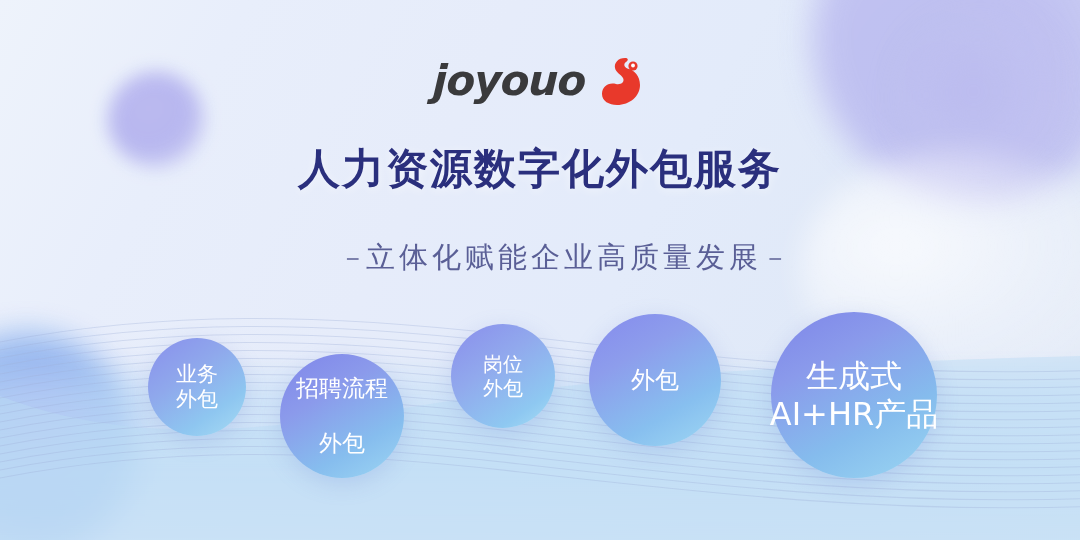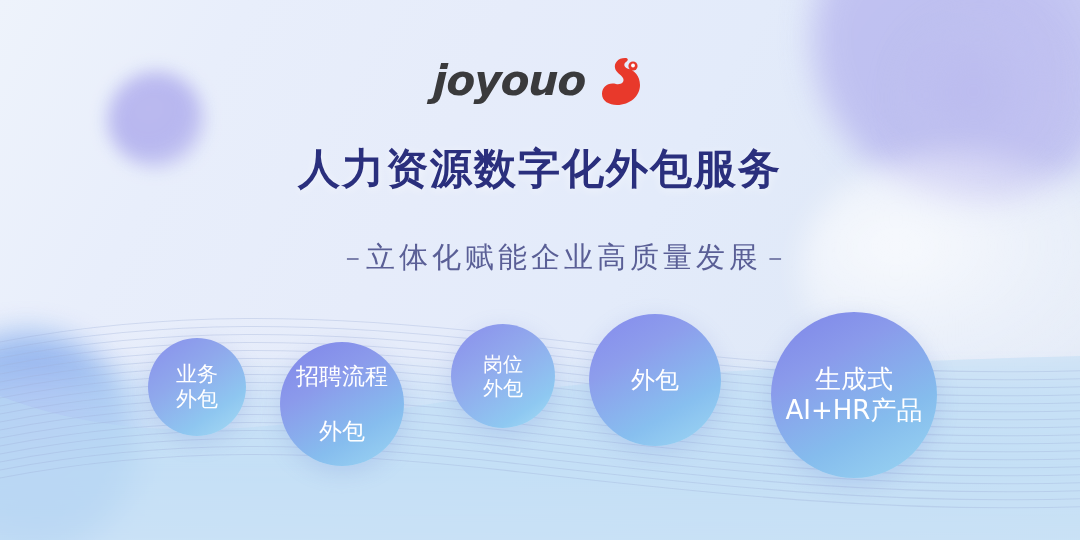--- a/index.html
+++ b/index.html
@@ -152,24 +152,24 @@
     color: #ffffff;
     font-family: "DejaVu Sans", sans-serif;
     text-align: center;
     line-height: 1.2;
     box-shadow: 0 6px 22px rgba(110,130,210,0.22);
     background: linear-gradient(138deg, #7f86e8 0%, #8f9fea 28%, #86b6e9 62%, #93cdf0 100%);
   }
   .bubble .l1, .bubble .l2 { display: block; white-space: nowrap; }
 
   #bubble-0 { left: 148px; top: 338px;  width: 98px;  height: 98px;  font-size: 21px; }
-  #bubble-1 { left: 280px; top: 342px;  width: 124px; height: 124px; font-size: 23px; gap: 27px; }
+  #bubble-1 { left: 280px; top: 354px;  width: 124px; height: 124px; font-size: 23px; gap: 27px; }
   #bubble-2 { left: 451px; top: 324px;  width: 104px; height: 104px; font-size: 20px; }
   #bubble-3 { left: 589px; top: 314px;  width: 132px; height: 132px; font-size: 24px; }
-  #bubble-4 { left: 771px; top: 312px;  width: 166px; height: 166px; font-size: 26px; }
+  #bubble-4 { left: 771px; top: 312px;  width: 166px; height: 166px; font-size: 32px; }
 
   #bubble-0 { background: linear-gradient(145deg, #8a93ec 6%, #8fa8ec 38%, #8ec6f0 72%, #a8dcf4 100%); }
   #bubble-1 { background: linear-gradient(150deg, #8188ea 4%, #8b9aeb 34%, #86bdee 70%, #9dd6f3 100%); }
   #bubble-2 { background: linear-gradient(145deg, #8b92ec 6%, #91a9ed 40%, #8ec8f1 78%, #a9def5 100%); }
   #bubble-3 { background: linear-gradient(150deg, #868ded 4%, #8d9dec 32%, #87bfef 70%, #9fd8f3 100%); }
   #bubble-4 { background: linear-gradient(152deg, #7f87e9 2%, #8a9aeb 30%, #85bced 66%, #9bd6f2 100%); }
 </style>
 </head>
 <body>
 

